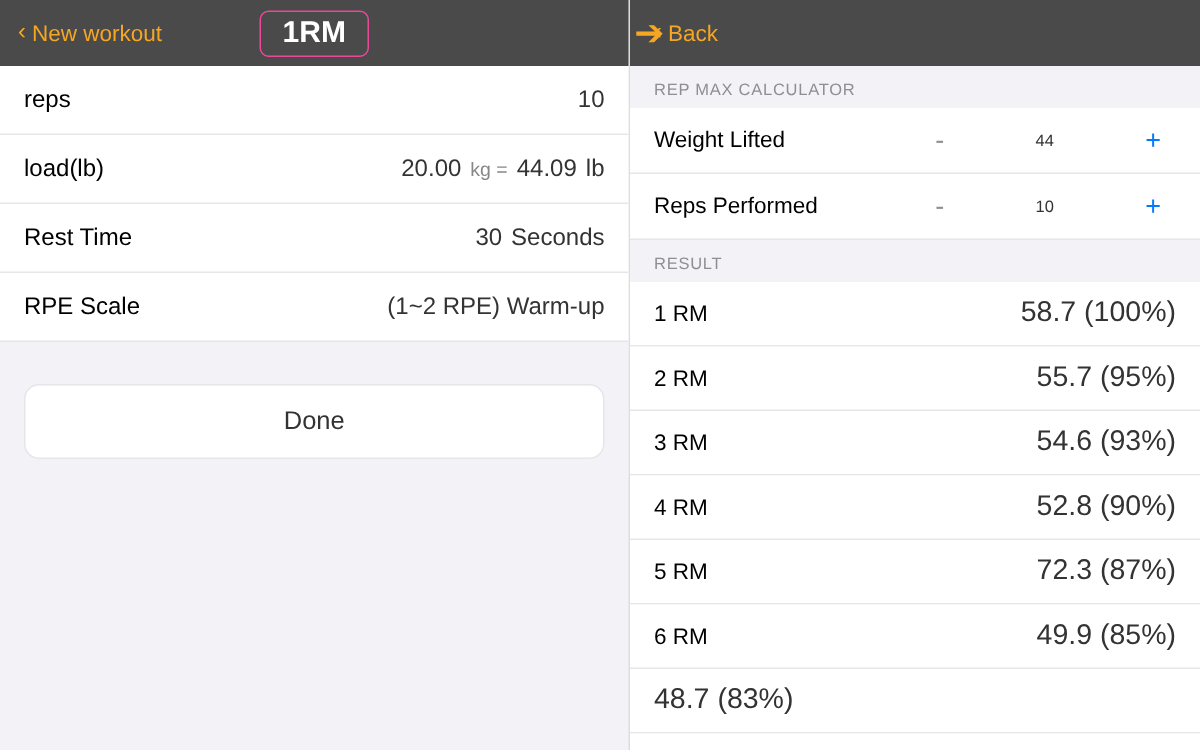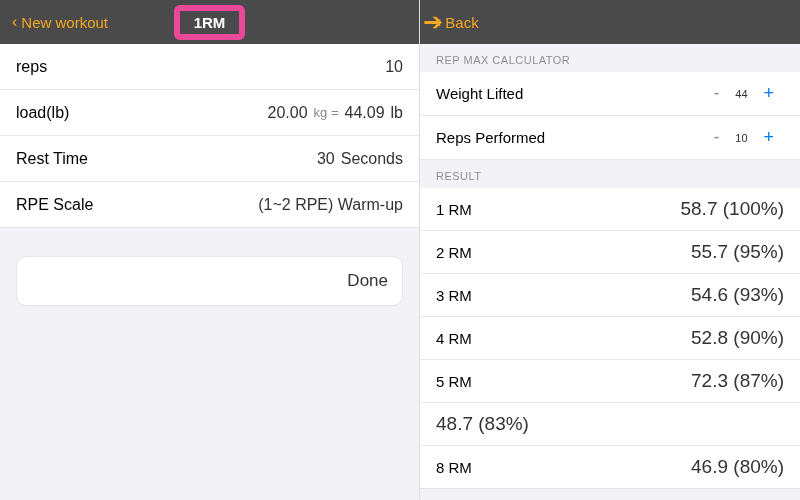--- a/index.html
+++ b/index.html
@@ -40,25 +40,25 @@
       font-size: 15px;
       cursor: pointer;
     }
 
     .chevron-left {
       font-size: 16px;
       color: #f5a623;
     }
 
     .one-rm-badge {
-      border: 6px solid #ec4899;
+      border: 1px solid #ec4899;
       border-radius: 6px;
       padding: 3px 14px;
       color: #fff;
-      font-size: 15px;
+      font-size: 20px;
       font-weight: 600;
       text-align: center;
     }
 
     .arrow-right {
       position: absolute;
       right: -24px;
       color: #f5a623;
       font-size: 24px;
       z-index: 10;
@@ -114,21 +114,21 @@
 
     .done-btn {
       background: #fff;
       border: 1px solid #e5e5ea;
       border-radius: 10px;
       width: 100%;
       padding: 14px;
       font-size: 17px;
       color: #333;
       cursor: pointer;
-      text-align: right;
+      text-align: center;
     }
 
     
     .right-panel {
       width: 380px;
       display: flex;
       flex-direction: column;
       background: #f2f2f7;
     }
 
@@ -164,20 +164,21 @@
       text-transform: uppercase;
     }
 
     .calc-row {
       display: flex;
       align-items: center;
       background: #fff;
       border-bottom: 1px solid #e5e5ea;
       padding: 10px 16px;
       min-height: 44px;
+      gap: 45px;
     }
 
     .calc-label {
       font-size: 15px;
       color: #000;
       flex: 1;
     }
 
     .calc-minus {
       font-size: 18px;
@@ -320,20 +321,24 @@
         </div>
         <div class="result-row">
           <span class="result-label">4 RM</span>
           <span class="result-value">52.8 (90%)</span>
         </div>
         <div class="result-row">
           <span class="result-label">5 RM</span>
           <span class="result-value">72.3 (87%)</span>
         </div>
         <div class="result-row">
+          <span class="result-label">6 RM</span>
+          <span class="result-value">49.9 (85%)</span>
+        </div>
+        <div class="result-row">
           <span class="result-value">48.7 (83%)</span>
         </div>
         <div class="result-row">
           <span class="result-label">8 RM</span>
           <span class="result-value">46.9 (80%)</span>
         </div>
       </div>
   </div>
 </div>
 

